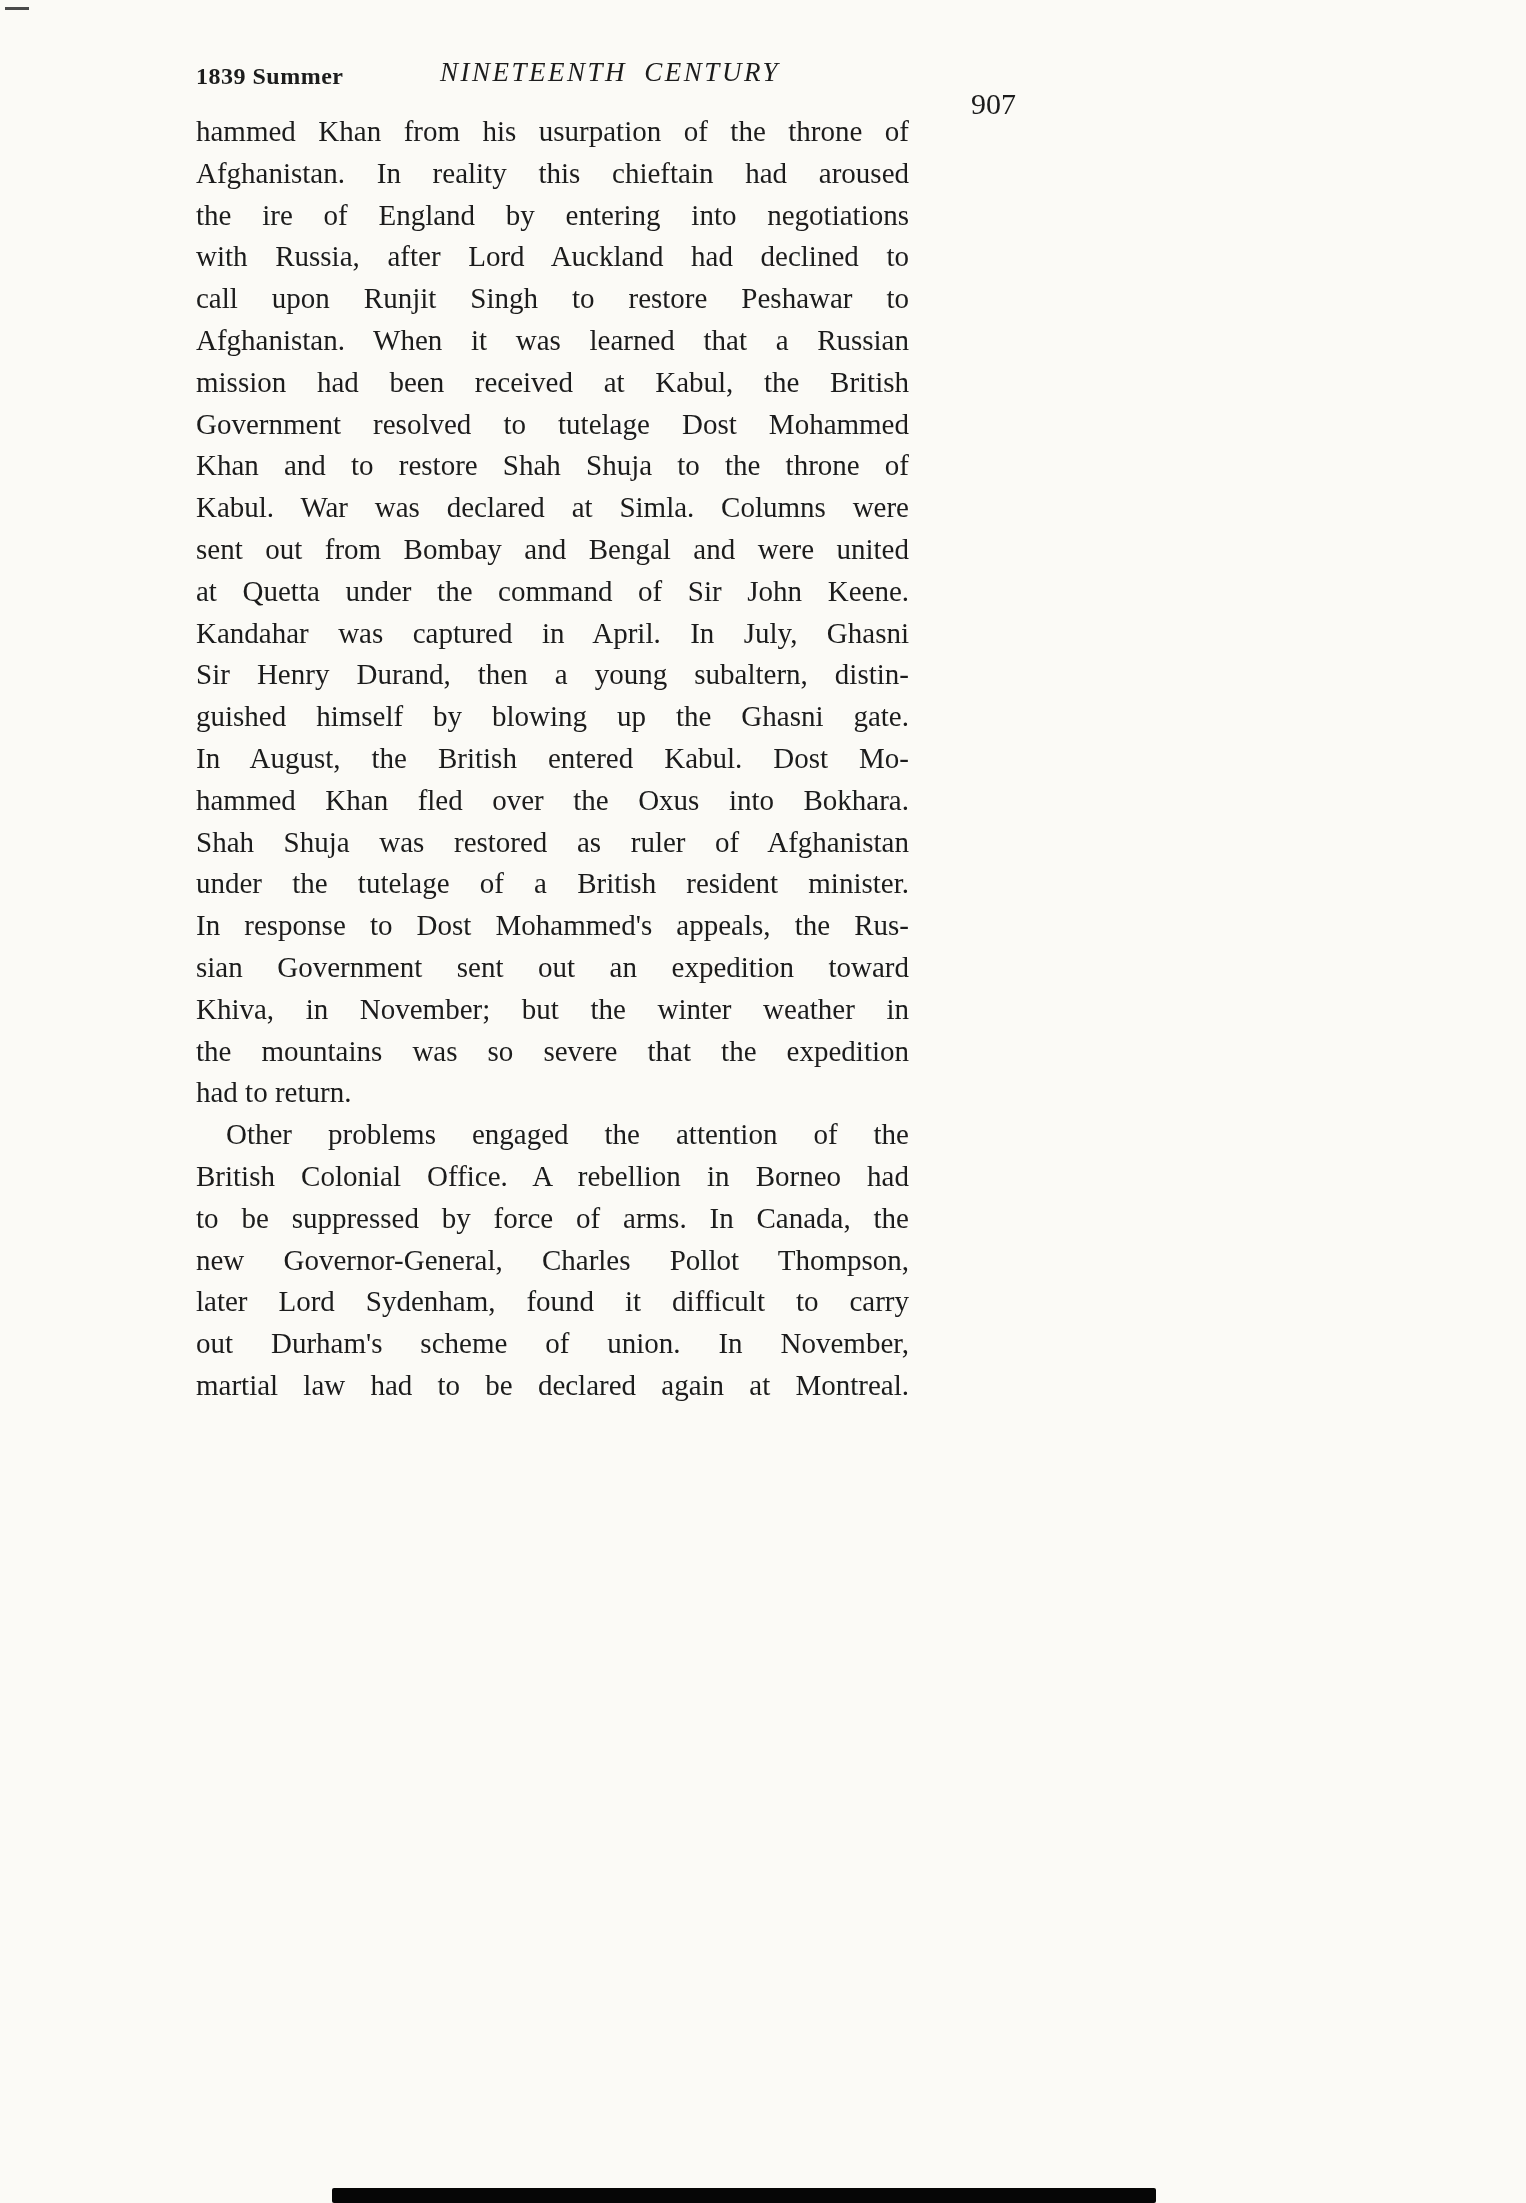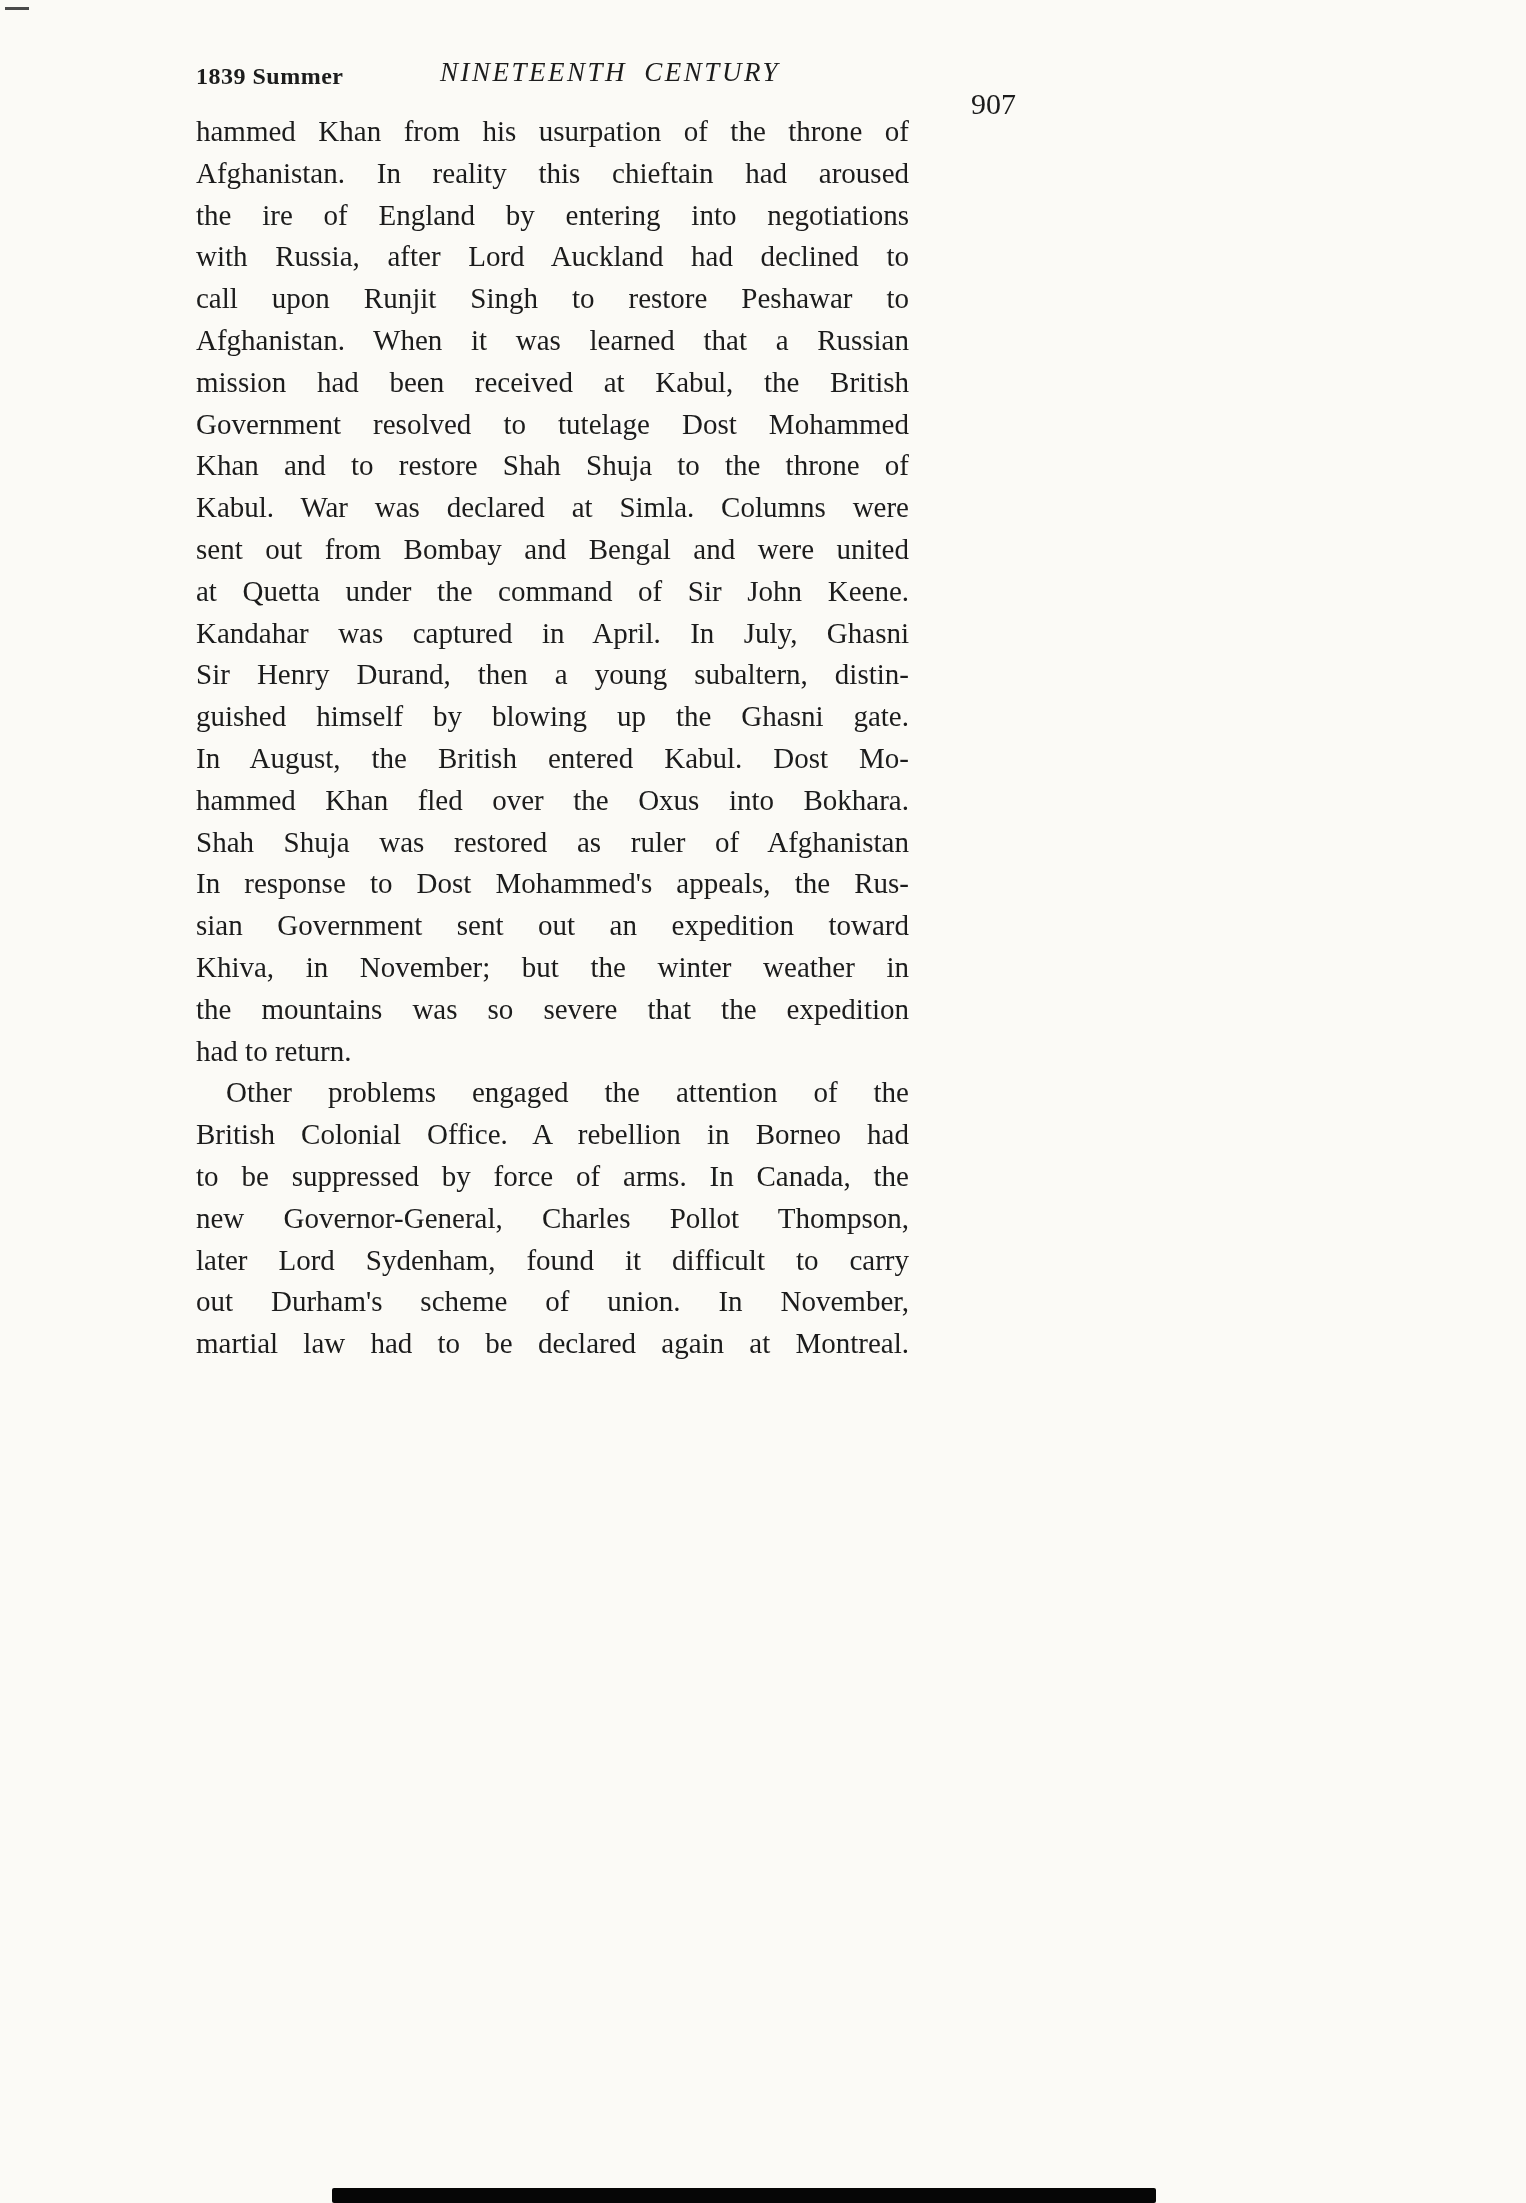--- a/index.html
+++ b/index.html
@@ -110,20 +110,21 @@
         <div class="line">Khan and to restore Shah Shuja to the throne of</div>
         <div class="line">Kabul.  War was declared at Simla.  Columns were</div>
         <div class="line">sent out from Bombay and Bengal and were united</div>
         <div class="line">at Quetta under the command of Sir John Keene.</div>
         <div class="line">Kandahar was captured in April.  In July, Ghasni</div>
         <div class="line">Sir Henry Durand, then a young subaltern, distin-</div>
         <div class="line">guished himself by blowing up the Ghasni gate.</div>
         <div class="line">In August, the British entered Kabul.  Dost Mo-</div>
         <div class="line">hammed Khan fled over the Oxus into Bokhara.</div>
         <div class="line">Shah Shuja was restored as ruler of Afghanistan</div>
+        <div class="line">under the tutelage of a British resident minister.</div>
         <div class="line">In response to Dost Mohammed's appeals, the Rus-</div>
         <div class="line">sian Government sent out an expedition toward</div>
         <div class="line">Khiva, in November; but the winter weather in</div>
         <div class="line">the mountains was so severe that the expedition</div>
         <div class="line last">had to return.</div>
       </div>
       <div class="paragraph">
         <div class="line indent">Other problems engaged the attention of the</div>
         <div class="line">British Colonial Office.  A rebellion in Borneo had</div>
         <div class="line">to be suppressed by force of arms.  In Canada, the</div>

